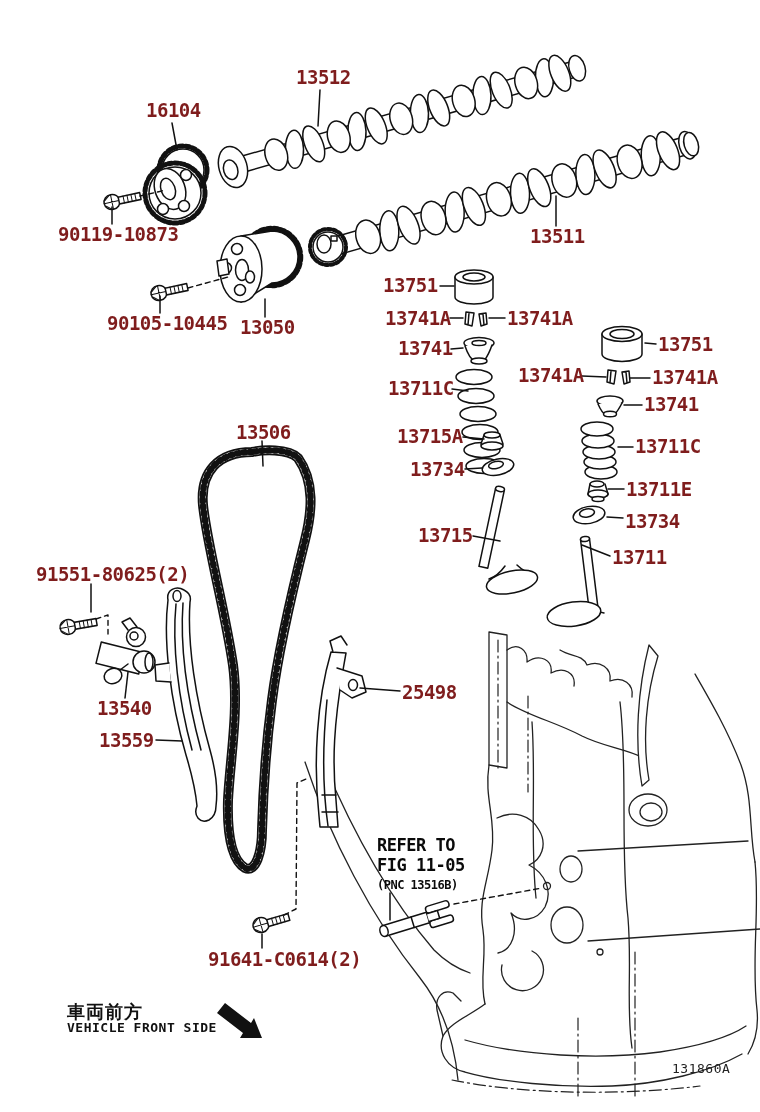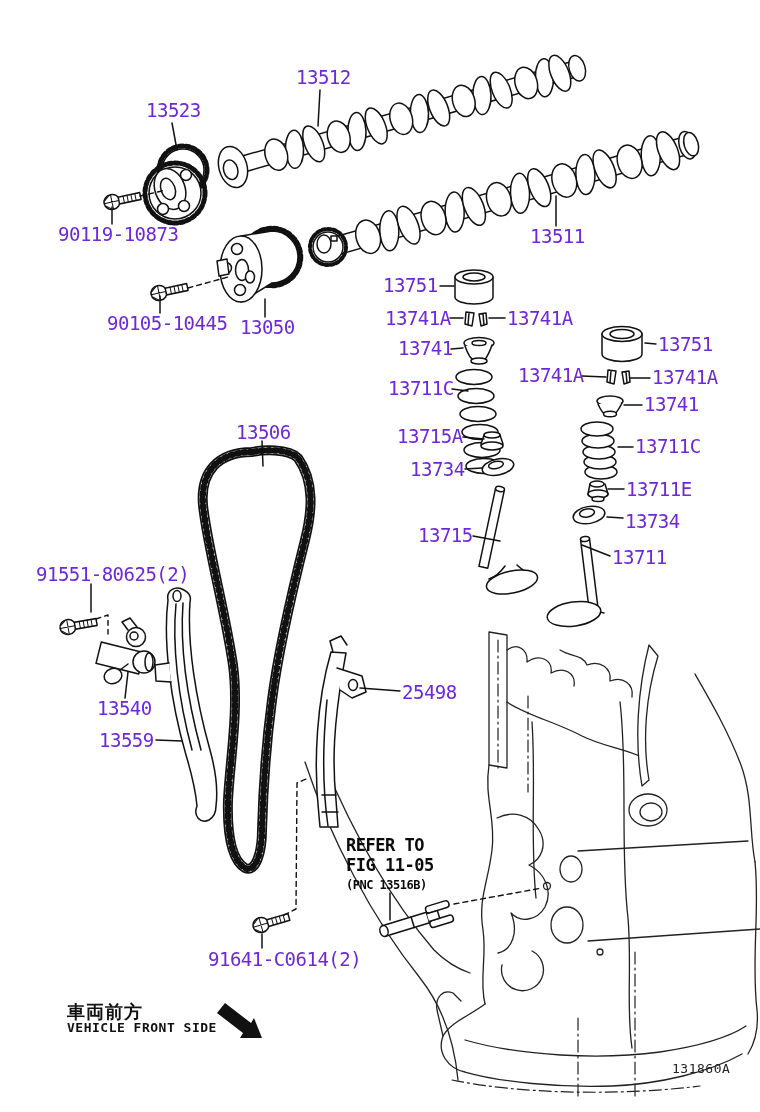--- a/index.html
+++ b/index.html
@@ -3,26 +3,26 @@
 <meta charset="utf-8">
 <style>
   html,body{margin:0;padding:0;}
   body{
     width:760px;height:1112px;position:relative;background:#ffffff;
     font-family:"DejaVu Sans Mono","Liberation Mono",monospace;color:#111;
     overflow:hidden;
   }
   #art{position:absolute;left:0;top:0;width:760px;height:1112px;}
   .plabel{
-    position:absolute;font-weight:normal;font-size:19px;line-height:1.05;
-    letter-spacing:-0.5px;white-space:nowrap;color:#6d28d9;
+    position:absolute;font-weight:bold;font-size:19px;line-height:1.05;
+    letter-spacing:-0.5px;white-space:nowrap;color:#7f1d1d;
   }
   .note{
     position:absolute;font-weight:bold;font-size:17px;line-height:20px;
-    letter-spacing:-0.5px;white-space:nowrap;color:#0a0a0a;
+    letter-spacing:-0.5px;white-space:nowrap;color:#0a0a0a;margin-left:31px;
   }
   .note .pnc{font-size:12px;letter-spacing:-0.5px;}
   .footer-jp{position:absolute;font-size:18px;font-weight:bold;letter-spacing:1px;white-space:nowrap;}
   .footer-en{position:absolute;font-size:13px;font-weight:bold;letter-spacing:0.5px;white-space:nowrap;text-align:center;}
   .figcode{position:absolute;font-size:13px;font-weight:normal;letter-spacing:0.5px;white-space:nowrap;color:#222;}
 </style>
 </head>
 <body>
 
 <svg id="art" viewBox="0 0 760 1112" fill="none" stroke="#111" stroke-width="1.5" stroke-linecap="round" stroke-linejoin="round">
@@ -302,21 +302,21 @@
     <line x1="156" y1="740" x2="182" y2="741"></line>
     <line x1="400" y1="691" x2="360" y2="688"></line>
     <line x1="262" y1="948" x2="262" y2="934"></line>
     <line x1="390" y1="893" x2="390" y2="920"></line>
   </g>
 
   <polygon points="225,1003 251,1023 254,1018 262,1038 240,1038 243,1033 217,1013" fill="#111" stroke="none"></polygon>
 </svg>
 
 <div class="plabel" style="left:296px;top:68px">13512</div>
-<div class="plabel" style="left:146px;top:101px">13523</div>
+<div class="plabel" style="left:146px;top:101px">16104</div>
 <div class="plabel" style="left:58px;top:225px">90119-10873</div>
 <div class="plabel" style="left:107px;top:314px">90105-10445</div>
 <div class="plabel" style="left:240px;top:318px">13050</div>
 <div class="plabel" style="left:530px;top:227px">13511</div>
 <div class="plabel" style="left:383px;top:276px">13751</div>
 <div class="plabel" style="left:385px;top:309px">13741A</div>
 <div class="plabel" style="left:507px;top:309px">13741A</div>
 <div class="plabel" style="left:398px;top:339px">13741</div>
 <div class="plabel" style="left:388px;top:379px">13711C</div>
 <div class="plabel" style="left:518px;top:366px">13741A</div>

